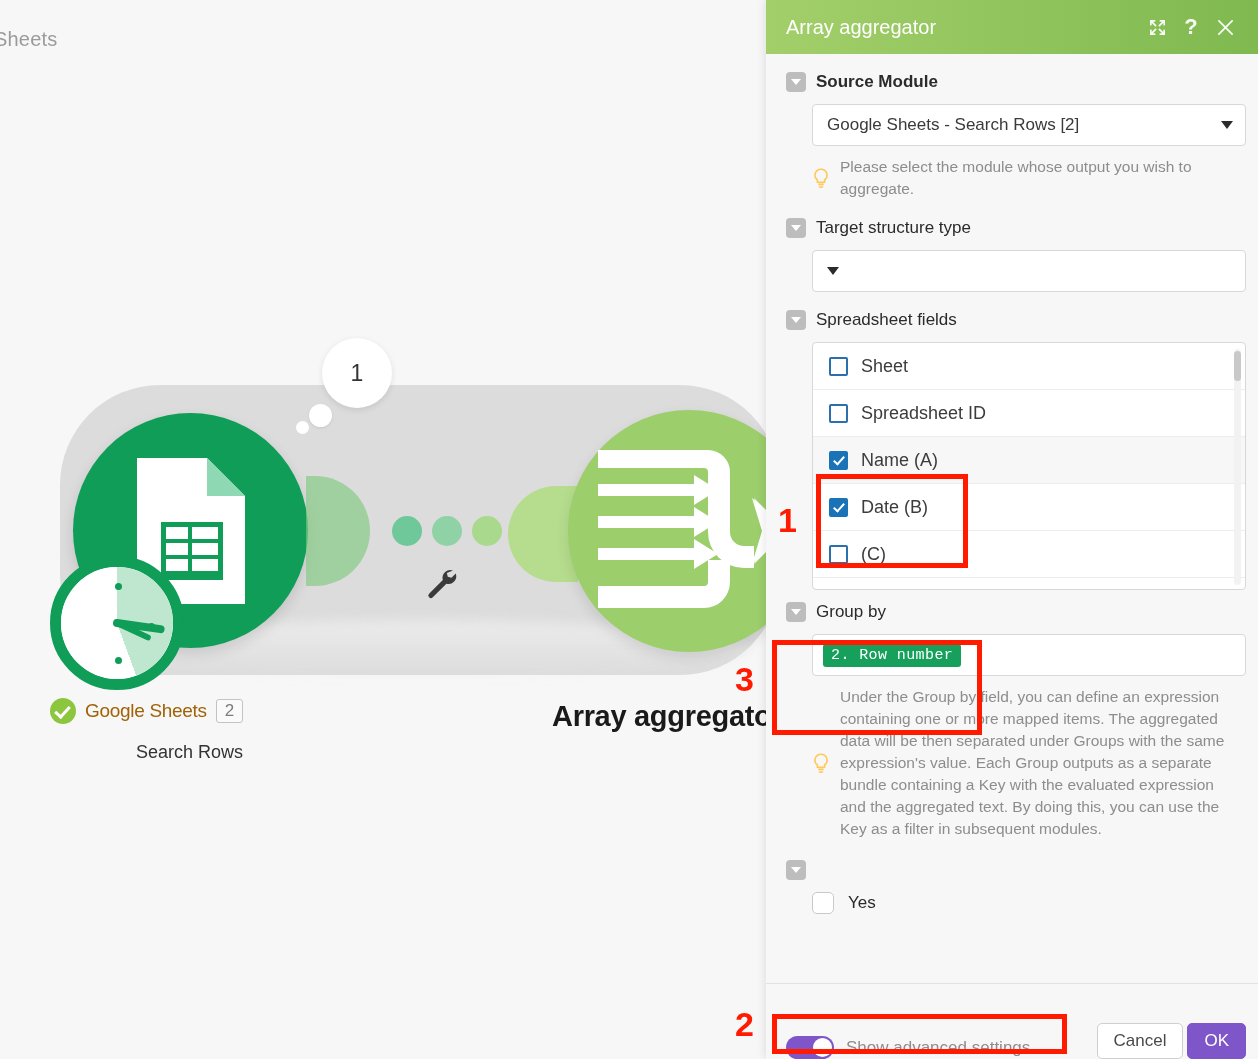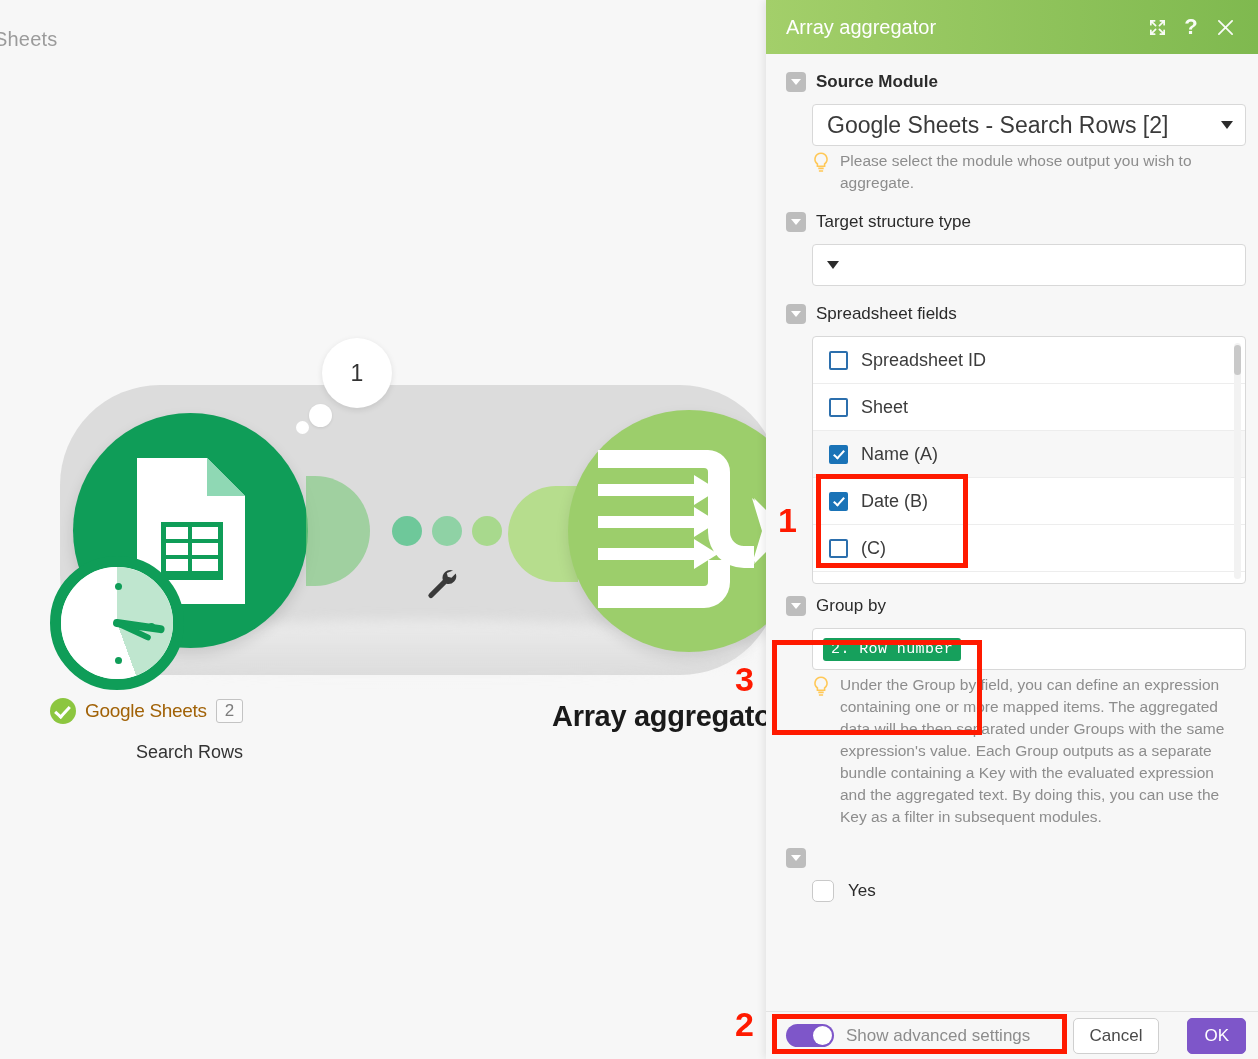--- a/index.html
+++ b/index.html
@@ -199,31 +199,31 @@
   }
   .caret svg { display: block; }
   .sec-title { font-size: 17px; color: #2b2b2b; }
   .sec-title.bold { font-weight: bold; }
 
   .field-wrap { padding: 0 12px 0 46px; }
 
   .select {
     height: 42px; background: #fff; border: 1px solid #d8d8d8; border-radius: 4px;
     display: flex; align-items: center; padding: 0 12px 0 14px;
-    font-size: 23px; color: #3a3a3a;
+    font-size: 17px; color: #3a3a3a;
   }
   .select .val { flex: 1; }
   .select .val.placeholder { color: #9a9a9a; }
   .arrow-dn {
     width: 0; height: 0; border-left: 6px solid transparent;
     border-right: 6px solid transparent; border-top: 8px solid #2b2b2b;
   }
 
   .hint {
-    display: flex; gap: 10px; margin-top: 4px; padding-right: 8px;
+    display: flex; gap: 10px; margin-top: 10px; padding-right: 8px; align-items: center;
   }
   .hint-text { font-size: 15.5px; color: #8d8d8d; line-height: 1.42; }
   .bulb { flex: none; width: 18px; height: 22px; margin-top: 2px; }
 
   .list-box {
     background: #fff; border: 1px solid #d8d8d8; border-radius: 4px;
     height: 248px; overflow: hidden; position: relative;
   }
   .list-row {
     height: 47px; display: flex; align-items: center; gap: 13px;
@@ -261,23 +261,23 @@
     letter-spacing: .4px;
   }
 
   .cbx-round {
     width: 22px; height: 22px; border: 1.5px solid #c9c9c9; border-radius: 5px;
     background: #fff; flex: none;
   }
   .yes-row { display: flex; align-items: center; gap: 14px; font-size: 17px; color: #2b2b2b; }
 
   .panel-footer {
-    flex: none; height: 48px; border-top: 1px solid #e3e3e3;
+    flex: none; height: 76px; border-top: 1px solid #e3e3e3;
     background: #f7f7f7;
-    display: flex; align-items: center; padding: 0 12px 0 20px; gap: 28px;
+    display: flex; align-items: flex-end; padding: 0 12px 0 20px; gap: 4px;
   }
   .toggle-wrap { display: flex; align-items: center; gap: 12px; flex: 1; }
   .toggle {
     width: 48px; height: 23px; border-radius: 12px; background: #7e56c9;
     position: relative; flex: none;
   }
   .toggle::after {
     content: ""; position: absolute; right: 2px; top: 2px;
     width: 19px; height: 19px; border-radius: 50%; background: #fff;
   }
@@ -434,25 +434,25 @@
           <svg width="10" height="7" viewBox="0 0 10 7" fill="#fff">
               <path d="M0 0 L5 6 L10 0 Z"></path>
             </svg>
         </span>
         <span class="sec-title">Spreadsheet fields</span>
       </div>
       <div class="field-wrap">
         <div class="list-box">
           <div class="list-row">
             <span class="cbx"></span>
-            <span>Spreadsheet ID</span>
+            <span>Sheet</span>
           </div>
           <div class="list-row">
             <span class="cbx"></span>
-            <span>Sheet</span>
+            <span>Spreadsheet ID</span>
           </div>
           <div class="list-row alt">
             <span class="cbx on"></span>
             <span>Name (A)</span>
           </div>
           <div class="list-row">
             <span class="cbx on"></span>
             <span>Date (B)</span>
           </div>
           <div class="list-row">

